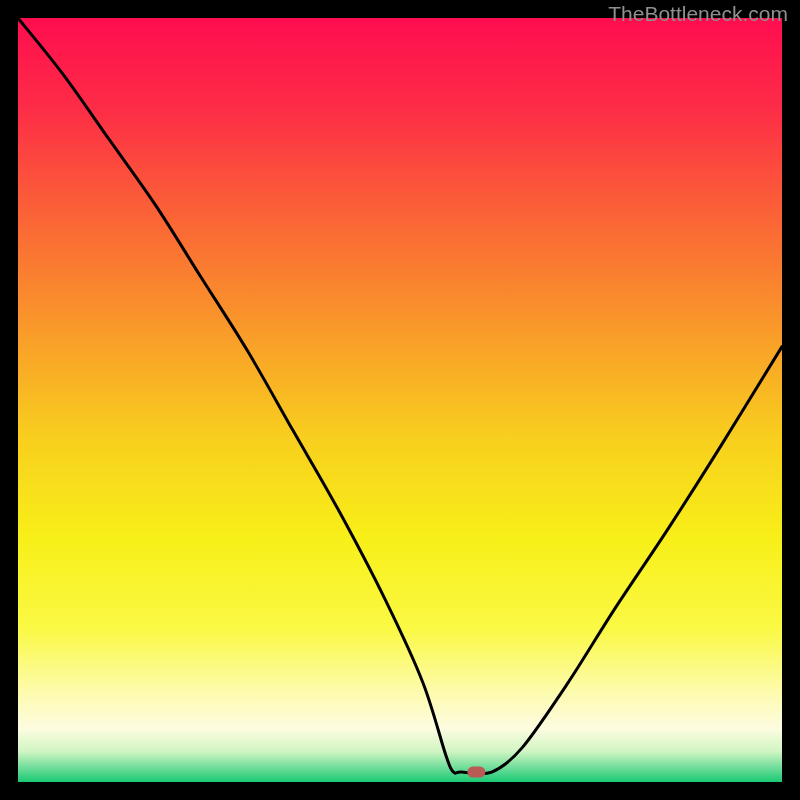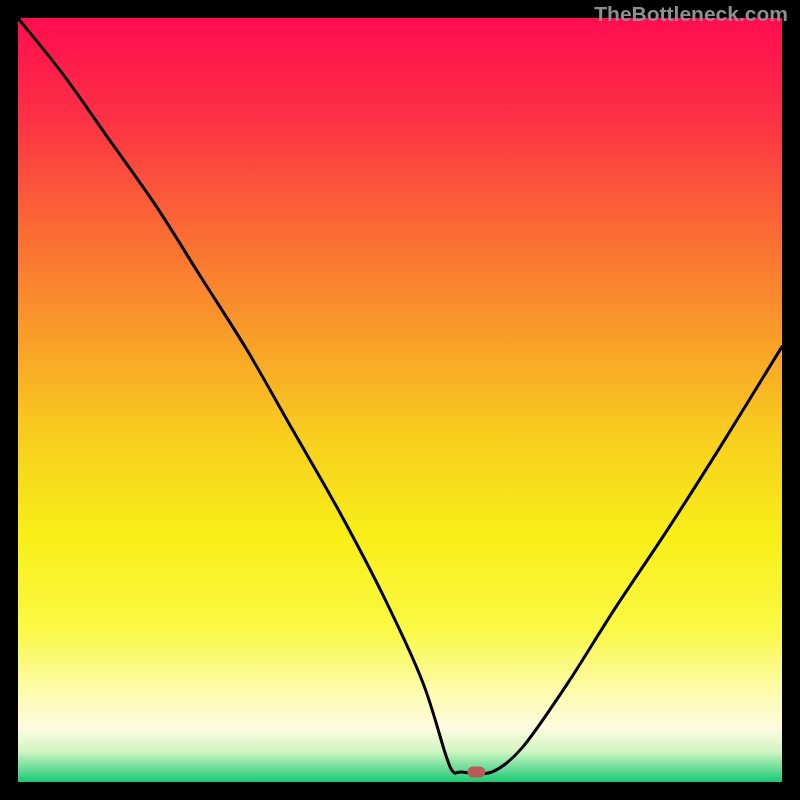--- a/index.html
+++ b/index.html
@@ -14,21 +14,21 @@
     position: relative;
     width: 800px;
     height: 800px;
   }
   .watermark {
     position: absolute;
     top: 2px;
     right: 12px;
     font-family: Arial, Helvetica, sans-serif;
     font-size: 21px;
-    font-weight: 700;
+    font-weight: 400;
     color: #8f8f8f;
     z-index: 10;
   }
   .plot {
     position: absolute;
     left: 18px;
     top: 18px;
     width: 764px;
     height: 764px;
   }

